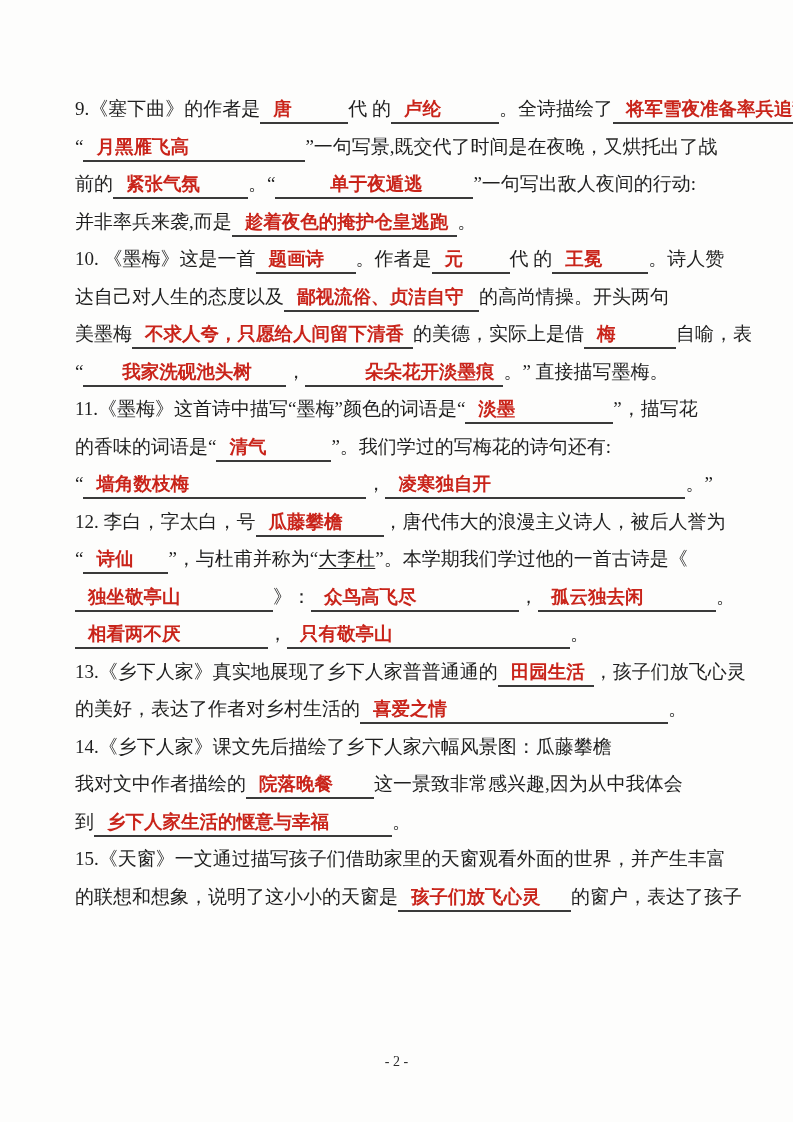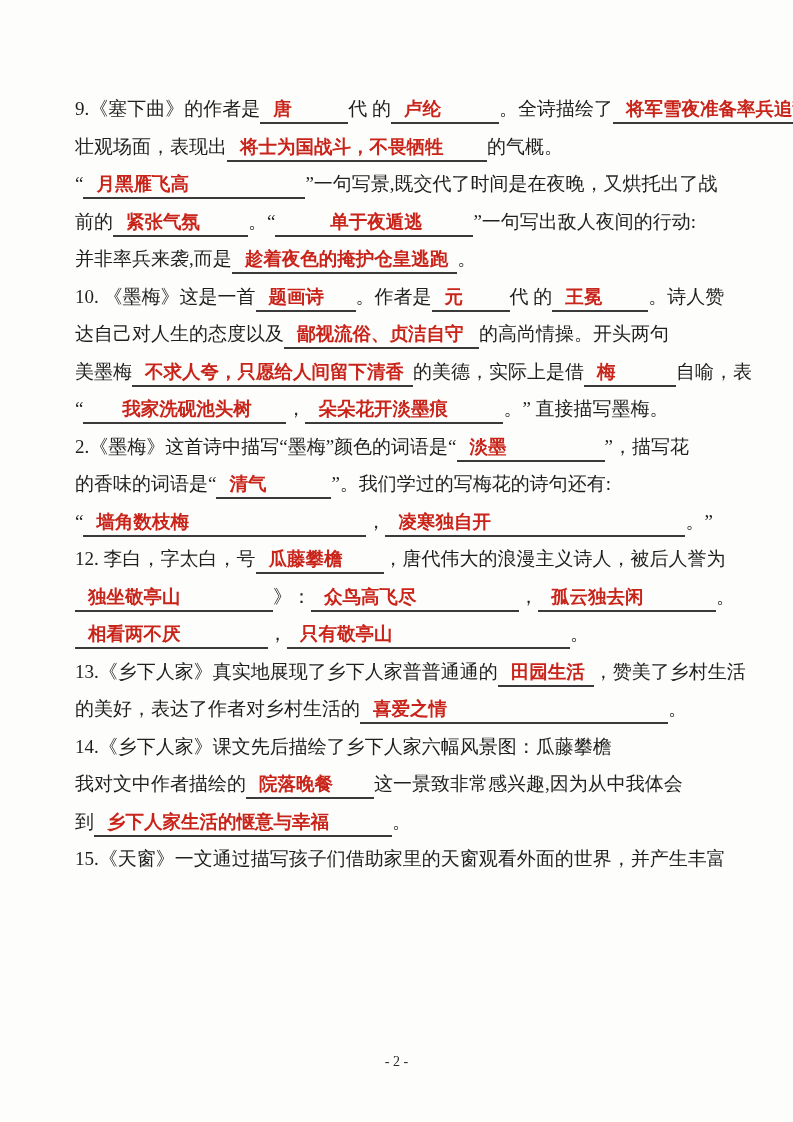--- a/index.html
+++ b/index.html
@@ -51,35 +51,36 @@
     color:#2a2a2a;
     font-family:"Liberation Serif","DejaVu Serif",serif;
   }
 </style>
 </head>
 <body>
 
 <div class="page" style="--answer-red: #c9241a; --body-black: #1f1f1f; --underline: #3a3a3a; background: rgb(253, 253, 252);">
   <div class="content" id="document-content">
       <div class="line"><span class="seg-k">9.《塞下曲》的作者是</span><span class="seg-a" style="min-width: 88px;">唐</span><span class="seg-k">代 的</span><span class="seg-a" style="min-width: 108px;">卢纶</span><span class="seg-k">。全诗描绘了</span><span class="seg-a" style="min-width: 150px;">将军雪夜准备率兵追敌</span></div>
-      <div class="line"><span class="seg-k">壮观场面，表现出</span><span class="seg-a" style="min-width: 260px;">将士为国战斗，不畏牺牲</span><span class="seg-k">的气概。</span></div>
       <div class="line"><span class="seg-k">“</span><span class="seg-a" style="min-width: 222px;">月黑雁飞高</span><span class="seg-k">”一句写景,既交代了时间是在夜晚，又烘托出了战</span></div>
       <div class="line"><span class="seg-k">前的</span><span class="seg-a" style="min-width: 135px;">紧张气氛</span><span class="seg-k">。“</span><span class="seg-a" style="min-width: 198px; text-align: center;">单于夜遁逃</span><span class="seg-k">”一句写出敌人夜间的行动:</span></div>
       <div class="line"><span class="seg-k">并非率兵来袭,而是</span><span class="seg-a" style="min-width: 222px;">趁着夜色的掩护仓皇逃跑</span><span class="seg-k">。</span></div>
       <div class="line"><span class="seg-k">10. 《墨梅》这是一首</span><span class="seg-a" style="min-width: 100px;">题画诗</span><span class="seg-k">。作者是</span><span class="seg-a" style="min-width: 78px;">元</span><span class="seg-k">代 的</span><span class="seg-a" style="min-width: 96px;">王冕</span><span class="seg-k">。诗人赞</span></div>
       <div class="line"><span class="seg-k">达自己对人生的态度以及</span><span class="seg-a" style="min-width: 195px;">鄙视流俗、贞洁自守</span><span class="seg-k">的高尚情操。开头两句</span></div>
       <div class="line"><span class="seg-k">美墨梅</span><span class="seg-a" style="min-width: 250px;">不求人夸，只愿给人间留下清香</span><span class="seg-k">的美德，实际上是借</span><span class="seg-a" style="min-width: 92px;">梅</span><span class="seg-k">自喻，表</span></div>
-      <div class="line"><span class="seg-k">“</span><span class="seg-a" style="min-width: 203px; text-align: center;">我家洗砚池头树</span><span class="seg-k">，</span><span class="seg-a" style="min-width: 198px;">朵朵花开淡墨痕</span><span class="seg-k">。”  直接描写墨梅。</span></div>
-      <div class="line"><span class="seg-k">2.《墨梅》这首诗中描写“墨梅”颜色的词语是“</span><span class="seg-a" style="min-width: 148px;">淡墨</span><span class="seg-k">”，描写花</span></div>
+      <div class="line"><span class="seg-k">“</span><span class="seg-a" style="min-width: 203px; text-align: center;">我家洗砚池头树</span><span class="seg-k">，</span><span class="seg-a" style="min-width: 198px; text-align: right;">朵朵花开淡墨痕</span><span class="seg-k">。”  直接描写墨梅。</span></div>
+      <div class="line"><span class="seg-k">11.《墨梅》这首诗中描写“墨梅”颜色的词语是“</span><span class="seg-a" style="min-width: 148px;">淡墨</span><span class="seg-k">”，描写花</span></div>
       <div class="line"><span class="seg-k">的香味的词语是“</span><span class="seg-a" style="min-width: 115px;">清气</span><span class="seg-k">”。我们学过的写梅花的诗句还有:</span></div>
       <div class="line"><span class="seg-k">“</span><span class="seg-a" style="min-width: 283px;">墙角数枝梅</span><span class="seg-k">，</span><span class="seg-a" style="min-width: 300px;">凌寒独自开</span><span class="seg-k">。”</span></div>
       <div class="line"><span class="seg-k">12. 李白，字太白，号</span><span class="seg-a" style="min-width: 128px;">瓜藤攀檐</span><span class="seg-k">，唐代伟大的浪漫主义诗人，被后人誉为</span></div>
+      <div class="line"><span class="seg-k">“</span><span class="seg-a" style="min-width: 85px;">诗仙</span><span class="seg-k">”，与杜甫并称为“</span><span class="seg-u">大李杜</span><span class="seg-k">”。本学期我们学过他的一首古诗是《</span></div>
       <div class="line"><span class="seg-a" style="min-width: 198px;">独坐敬亭山</span><span class="seg-k">》：</span><span class="seg-a" style="min-width: 208px;">众鸟高飞尽</span><span class="seg-k">，</span><span class="seg-a" style="min-width: 178px;">孤云独去闲</span><span class="seg-k">。</span></div>
       <div class="line"><span class="seg-a" style="min-width: 193px;">相看两不厌</span><span class="seg-k">，</span><span class="seg-a" style="min-width: 283px;">只有敬亭山</span><span class="seg-k">。</span></div>
-      <div class="line"><span class="seg-k">13.《乡下人家》真实地展现了乡下人家普普通通的</span><span class="seg-a" style="min-width: 92px;">田园生活</span><span class="seg-k">，赞美了乡村生活</span></div>
+      <div class="line"><span class="seg-k">13.《乡下人家》真实地展现了乡下人家普普通通的</span><span class="seg-a" style="min-width: 92px;">田园生活</span><span class="seg-k">，孩子们放飞心灵</span></div>
       <div class="line"><span class="seg-k">的美好，表达了作者对乡村生活的</span><span class="seg-a" style="min-width: 308px;">喜爱之情</span><span class="seg-k">。</span></div>
       <div class="line"><span class="seg-k">14.《乡下人家》课文先后描绘了乡下人家六幅风景图：瓜藤攀檐</span></div>
       <div class="line"><span class="seg-k">我对文中作者描绘的</span><span class="seg-a" style="min-width: 128px;">院落晚餐</span><span class="seg-k">这一景致非常感兴趣,因为从中我体会</span></div>
       <div class="line"><span class="seg-k">到</span><span class="seg-a" style="min-width: 298px;">乡下人家生活的惬意与幸福</span><span class="seg-k">。</span></div>
       <div class="line"><span class="seg-k">15.《天窗》一文通过描写孩子们借助家里的天窗观看外面的世界，并产生丰富</span></div>
+      <div class="line"><span class="seg-k">的联想和想象，说明了这小小的天窗是</span><span class="seg-a" style="min-width: 173px;">孩子们放飞心灵</span><span class="seg-k">的窗户，表达了孩子</span></div>
     </div>
   <div class="footer">- 2 -</div>
 </div>
 
 </body></html>

